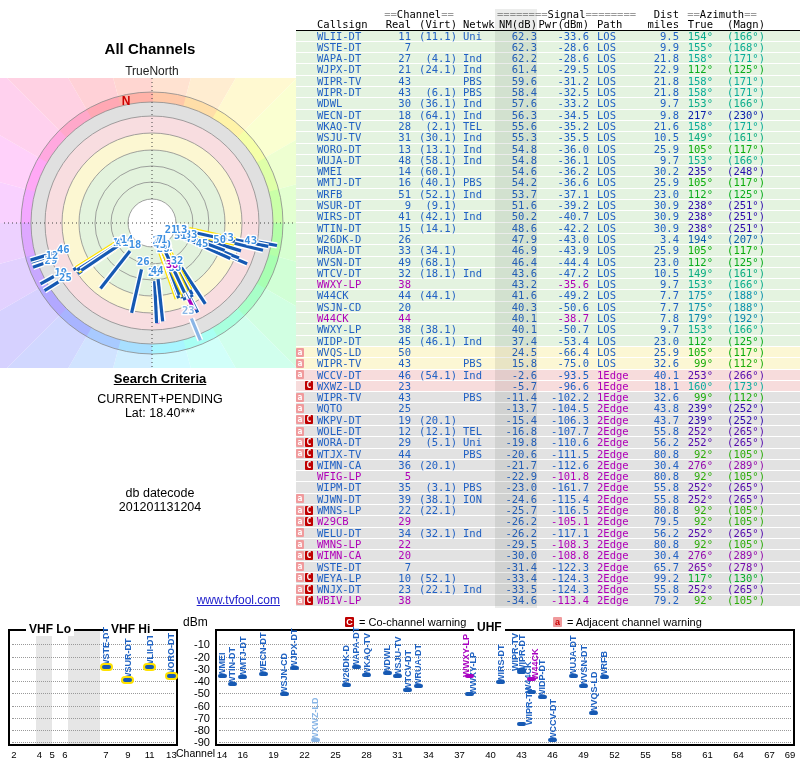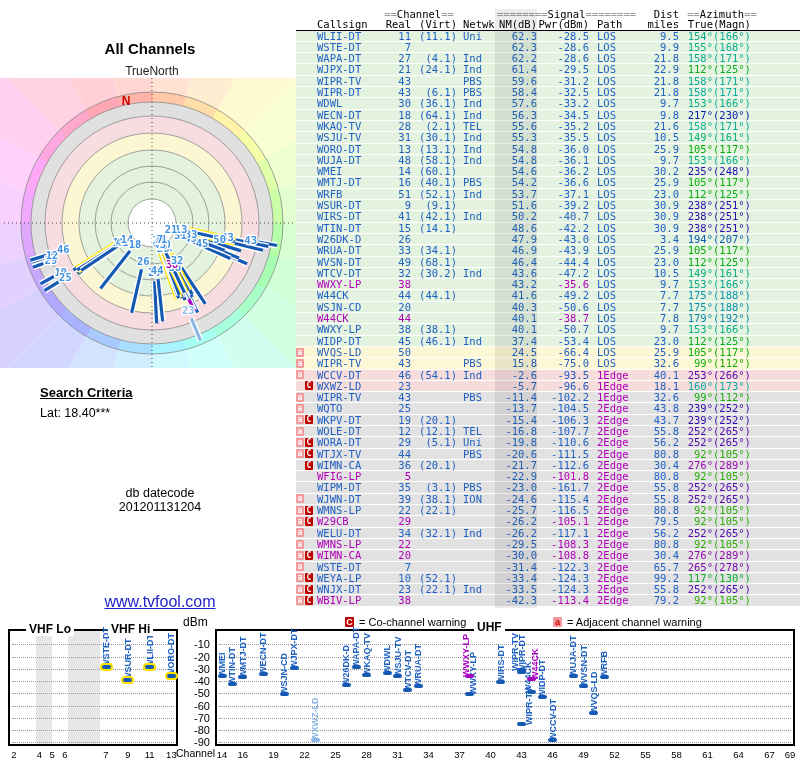--- a/index.html
+++ b/index.html
@@ -3,43 +3,43 @@
 <meta charset="utf-8">
 <style>
   html,body{margin:0;padding:0}
   body{width:800px;height:768px;position:relative;background:#fff;overflow:hidden;
        font-family:"Liberation Sans",sans-serif;color:#000}
   
   #chart-title{position:absolute;left:0;top:40px;width:300px;text-align:center;
                font-size:15px;font-weight:bold}
   #north-label{position:absolute;left:0;top:64px;width:304px;text-align:center;font-size:12px;color:#222}
   #radar{position:absolute;left:0;top:78px;width:300px;height:290px}
-  #criteria{position:absolute;left:40px;top:386px;width:240px;font-size:12.5px;line-height:14px}
+  #criteria{position:absolute;left:40px;top:372px;width:240px;text-align:center;font-size:12.5px;line-height:14px}
   #criteria .hd{font-weight:bold;text-decoration:underline;font-size:13px;margin-bottom:6px}
   #datecode{position:absolute;left:40px;top:486px;width:240px;text-align:center;font-size:12.5px;line-height:14px}
-  #site-link{position:absolute;left:40px;top:593px;width:240px;text-align:center;font-size:16px}
+  #site-link{position:absolute;left:40px;top:593px;width:240px;text-align:right;font-size:12px}
   #site-link a{color:#2222cc}
   
   #tbl{position:absolute;left:296px;top:9px;width:504px;
        font-family:"DejaVu Sans Mono",monospace;font-size:10.5px;line-height:10.3px}
   .trow{height:10.3px;border-bottom:1px solid #fff;display:flex;align-items:center}
   .th{border-bottom:none}
   .th2{border-bottom:1px solid #000}
   .eq{color:#9a9a9a}
   .c0{width:21px;display:flex}
   .c1{width:64px}
   .c2{width:30px;text-align:right}
   .c3{width:46px;text-align:right}
   .c4{width:40px;padding-left:6px;box-sizing:border-box}
   .c5{width:40px;text-align:right}
   .c6{width:52px;text-align:right}
   .c7{width:44px;padding-left:8px;box-sizing:border-box}
   .c8{width:46px;text-align:right}
   .c9{width:34px;text-align:right}
-  .c10{width:52px;text-align:left}
+  .c10{width:52px;text-align:right}
   .wi{display:inline-block;width:8px;height:9px;margin-right:1px;border-radius:1px;color:#fff;
       font-size:8px;line-height:9px;text-align:center;font-weight:bold}
   #nmband{position:absolute;left:199px;top:0;width:42px;background:rgba(60,70,60,0.10);pointer-events:none;z-index:6}
   
   .panel{position:absolute;border:2px solid #000;box-sizing:border-box;background:#fff}
   .gline{position:absolute;height:0;border-top:1px dotted #9a9a9a}
   .grayband{position:absolute;top:0;height:100%;background:#e6e6e6}
   .bandlab{position:absolute;background:#fff;padding:0 3px;font-weight:bold;font-size:12px;z-index:4}
   .dbmtick{position:absolute;width:30px;text-align:right;font-size:11px}
   .chtick{position:absolute;width:24px;text-align:center;font-size:9.5px}
@@ -233,20 +233,21 @@
       <text x="159.7" y="166.5" text-anchor="middle" dominant-baseline="middle" font-family="DejaVu Sans Mono,monospace" font-size="10.5" font-weight="bold" fill="#3d8fe0" stroke="#fff" stroke-width="2.5" paint-order="stroke">43</text>
       <text x="171.0" y="152.2" text-anchor="middle" dominant-baseline="middle" font-family="DejaVu Sans Mono,monospace" font-size="10.5" font-weight="bold" fill="#3d8fe0" stroke="#fff" stroke-width="2.5" paint-order="stroke">21</text>
       <text x="158.8" y="162.9" text-anchor="middle" dominant-baseline="middle" font-family="DejaVu Sans Mono,monospace" font-size="10.5" font-weight="bold" fill="#3d8fe0" stroke="#fff" stroke-width="2.5" paint-order="stroke">27</text>
       <text x="161.0" y="161.7" text-anchor="middle" dominant-baseline="middle" font-family="DejaVu Sans Mono,monospace" font-size="10.5" font-weight="bold" fill="#3d8fe0" stroke="#fff" stroke-width="2.5" paint-order="stroke">11</text>
       <text x="160.0" y="162.2" text-anchor="middle" dominant-baseline="middle" font-family="DejaVu Sans Mono,monospace" font-size="10.5" font-weight="bold" fill="#3d8fe0" stroke="#fff" stroke-width="2.5" paint-order="stroke">7</text>
       <text x="126.2" y="23.7" text-anchor="middle" dominant-baseline="middle" font-size="12" font-weight="bold" fill="#cc0000">N</text>
     </svg></div>
 
 <div id="criteria">
   <div class="hd">Search Criteria</div>
+  <div>CURRENT+PENDING</div>
   <div>Lat: 18.40***</div>
 </div>
 <div id="datecode">
   <div>db datecode</div>
   <div>201201131204</div>
 </div>
 <div id="site-link">
   <a href="#" style="text-decoration:underline">www.tvfool.com</a>
 </div>
 
@@ -277,21 +278,21 @@
       <div class="trow" style="background:#e4f3e0">
         <span class="c0">
           <span class="wi" style="background:#f09a9c;visibility:hidden">a</span>
           <span class="wi" style="background:#bf0000;visibility:hidden">C</span>
         </span>
         <span class="c1" style="color:#2161c4">WLII-DT</span>
         <span class="c2" style="color:#2161c4">11</span>
         <span class="c3" style="color:#2161c4">(11.1)</span>
         <span class="c4" style="color:#2161c4">Uni</span>
         <span class="c5" style="color:#2161c4">62.3</span>
-        <span class="c6" style="color:#2161c4">-28.5</span>
+        <span class="c6" style="color:#2161c4">-33.6</span>
         <span class="c7" style="color:#2161c4">LOS</span>
         <span class="c8" style="color:#2161c4">9.5</span>
         <span class="c9" style="color:hsl(169,88%,36%)">154°</span>
         <span class="c10" style="color:hsl(169,88%,36%)">(166°)</span>
       </div>
       <div class="trow" style="background:#e4f3e0">
         <span class="c0">
           <span class="wi" style="background:#f09a9c;visibility:hidden">a</span>
           <span class="wi" style="background:#bf0000;visibility:hidden">C</span>
         </span>
@@ -610,21 +611,21 @@
         <span class="c9" style="color:hsl(127,88%,36%)">112°</span>
         <span class="c10" style="color:hsl(127,88%,36%)">(125°)</span>
       </div>
       <div class="trow" style="background:#e4f3e0">
         <span class="c0">
           <span class="wi" style="background:#f09a9c;visibility:hidden">a</span>
           <span class="wi" style="background:#bf0000;visibility:hidden">C</span>
         </span>
         <span class="c1" style="color:#2161c4">WTCV-DT</span>
         <span class="c2" style="color:#2161c4">32</span>
-        <span class="c3" style="color:#2161c4">(30.2)</span>
+        <span class="c3" style="color:#2161c4">(18.1)</span>
         <span class="c4" style="color:#2161c4">Ind</span>
         <span class="c5" style="color:#2161c4">43.6</span>
         <span class="c6" style="color:#2161c4">-47.2</span>
         <span class="c7" style="color:#2161c4">LOS</span>
         <span class="c8" style="color:#2161c4">10.5</span>
         <span class="c9" style="color:hsl(164,88%,36%)">149°</span>
         <span class="c10" style="color:hsl(164,88%,36%)">(161°)</span>
       </div>
       <div class="trow" style="background:#e4f3e0">
         <span class="c0">
@@ -1076,21 +1077,21 @@
       </div>
       <div class="trow" style="background:#e2e2e2">
         <span class="c0">
           <span class="wi" style="background:#f09a9c;visibility:visible">a</span>
           <span class="wi" style="background:#bf0000;visibility:visible">C</span>
         </span>
         <span class="c1" style="color:#b000b8">WBIV-LP</span>
         <span class="c2" style="color:#b000b8">38</span>
         <span class="c3" style="color:#2161c4"></span>
         <span class="c4" style="color:#2161c4"></span>
-        <span class="c5" style="color:#2161c4">-42.3</span>
+        <span class="c5" style="color:#2161c4">-34.6</span>
         <span class="c6" style="color:#b000b8">-113.4</span>
         <span class="c7" style="color:#b000b8">2Edge</span>
         <span class="c8" style="color:#2161c4">79.2</span>
         <span class="c9" style="color:hsl(107,88%,36%)">92°</span>
         <span class="c10" style="color:hsl(107,88%,36%)">(105°)</span>
       </div>
     </div>
   <div id="nmband" style="height: 599.3px;"></div>
 </div>
 

